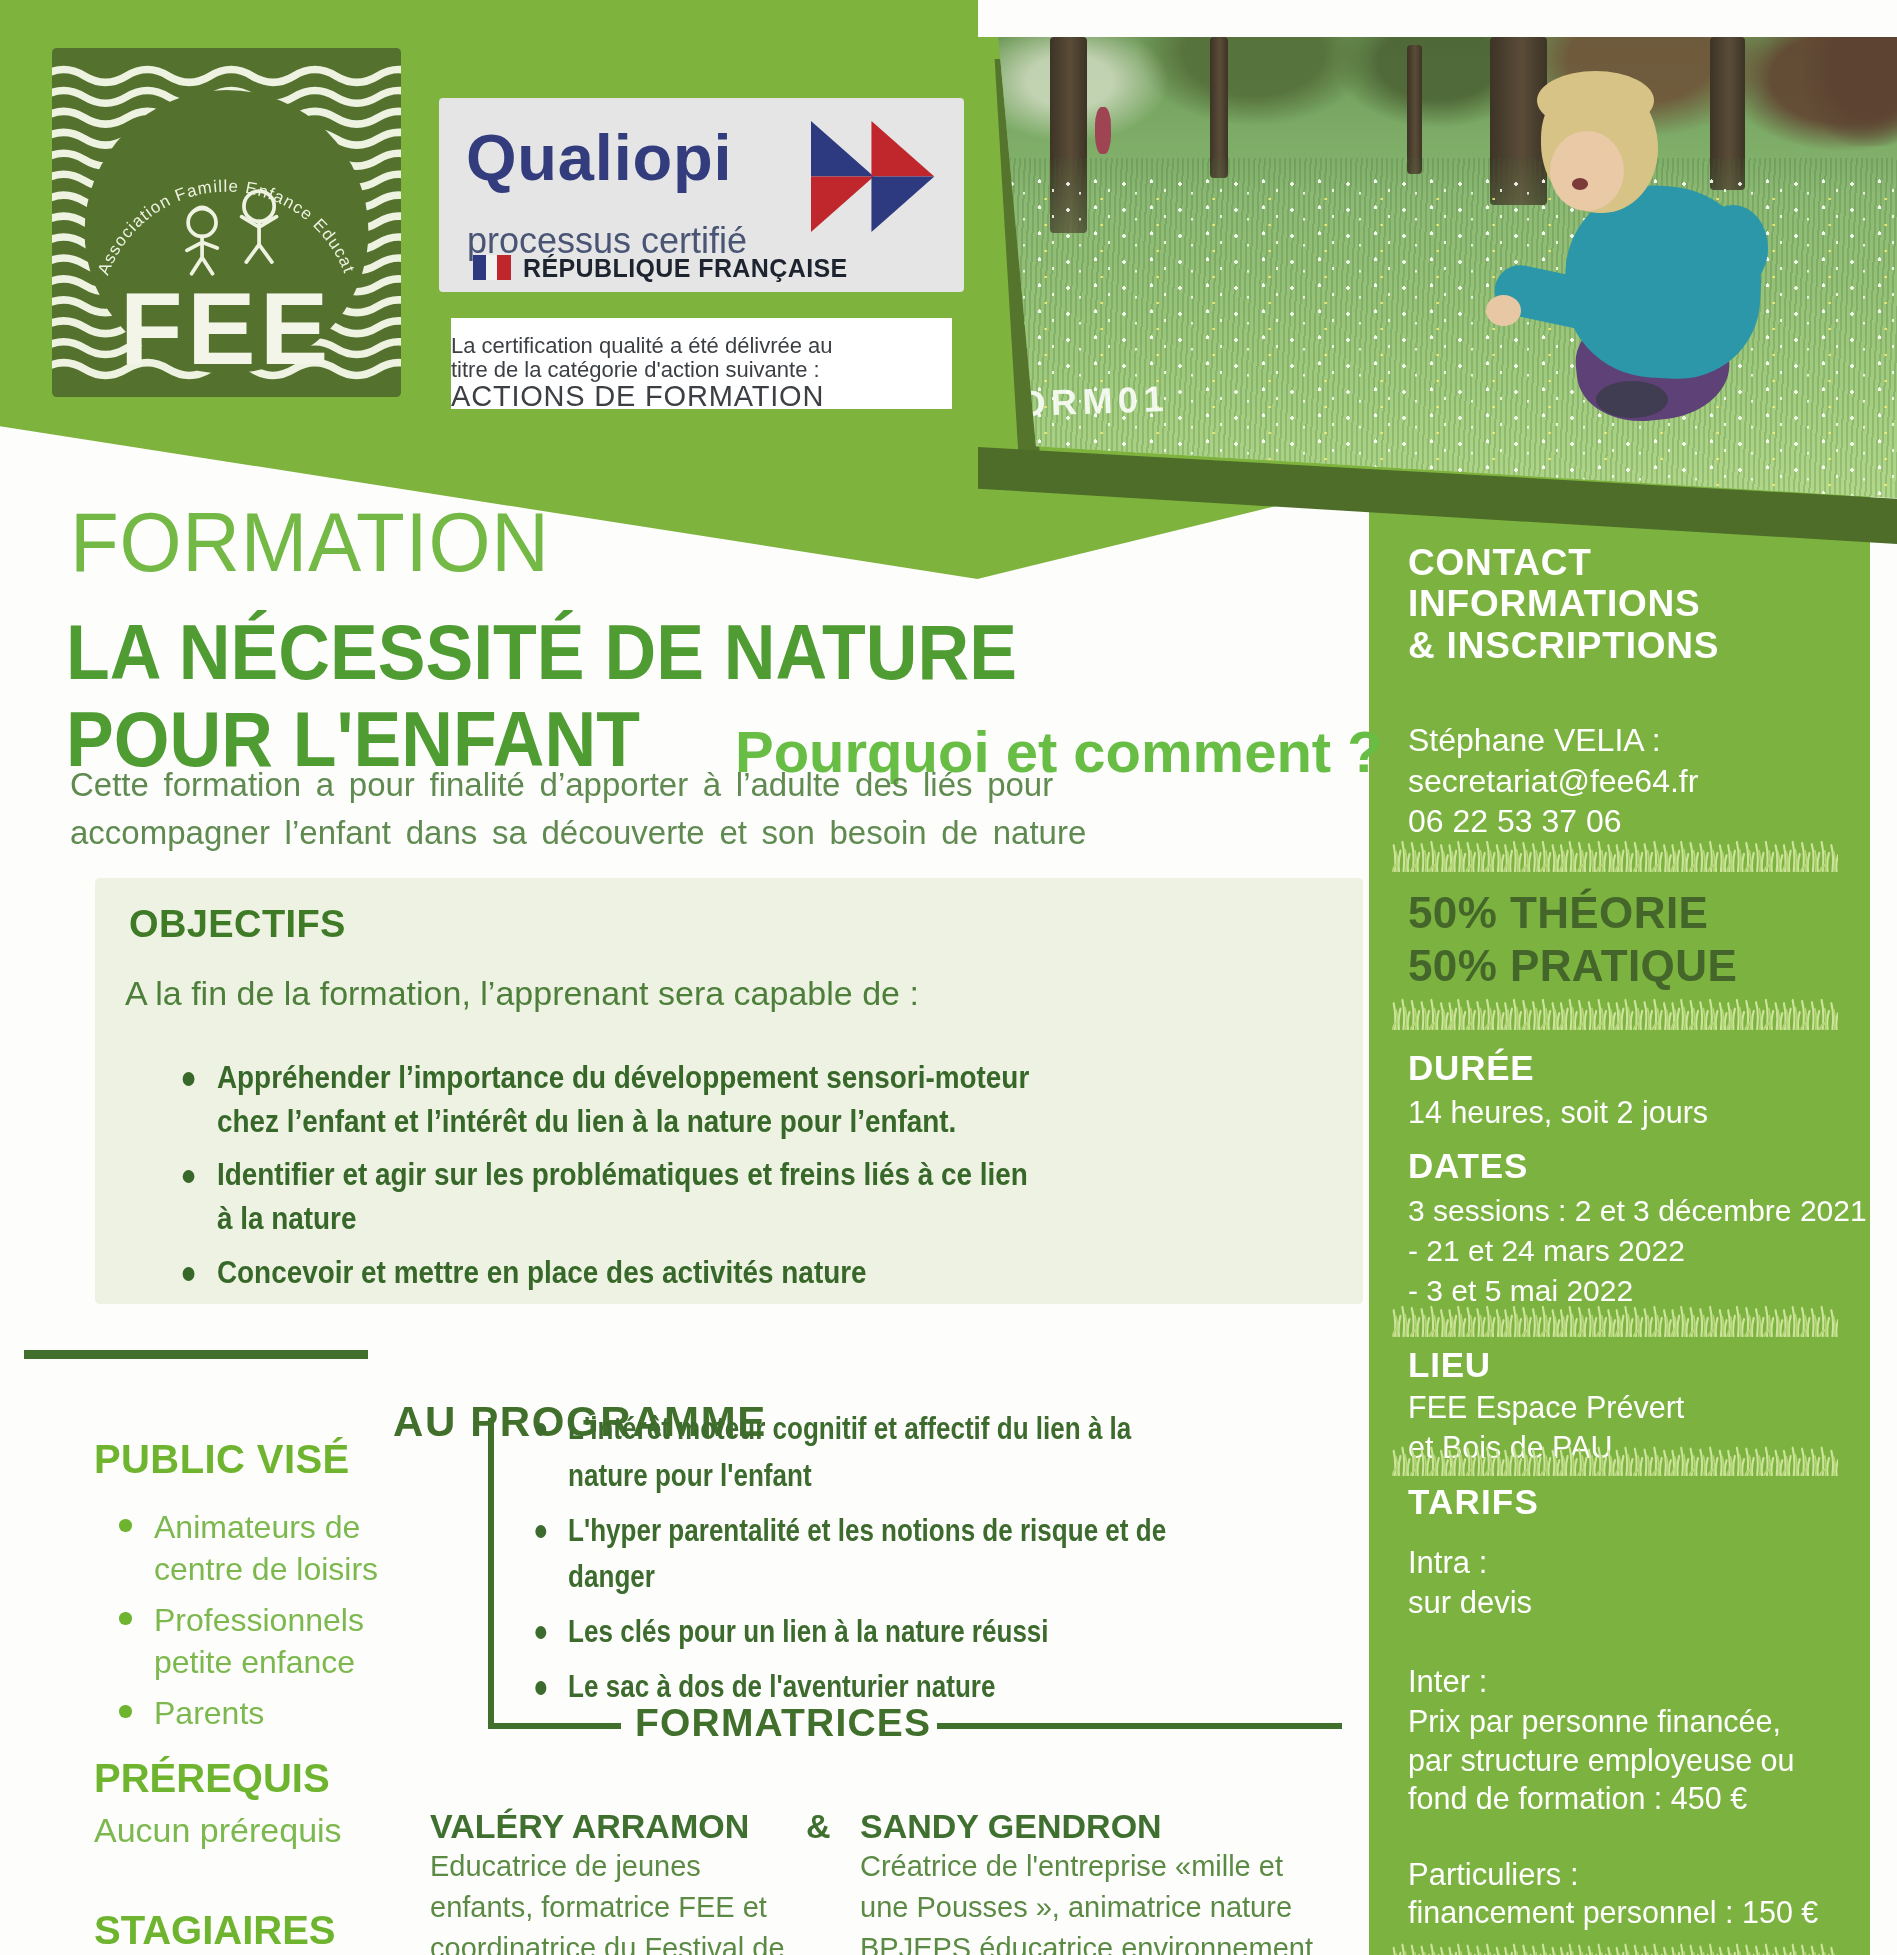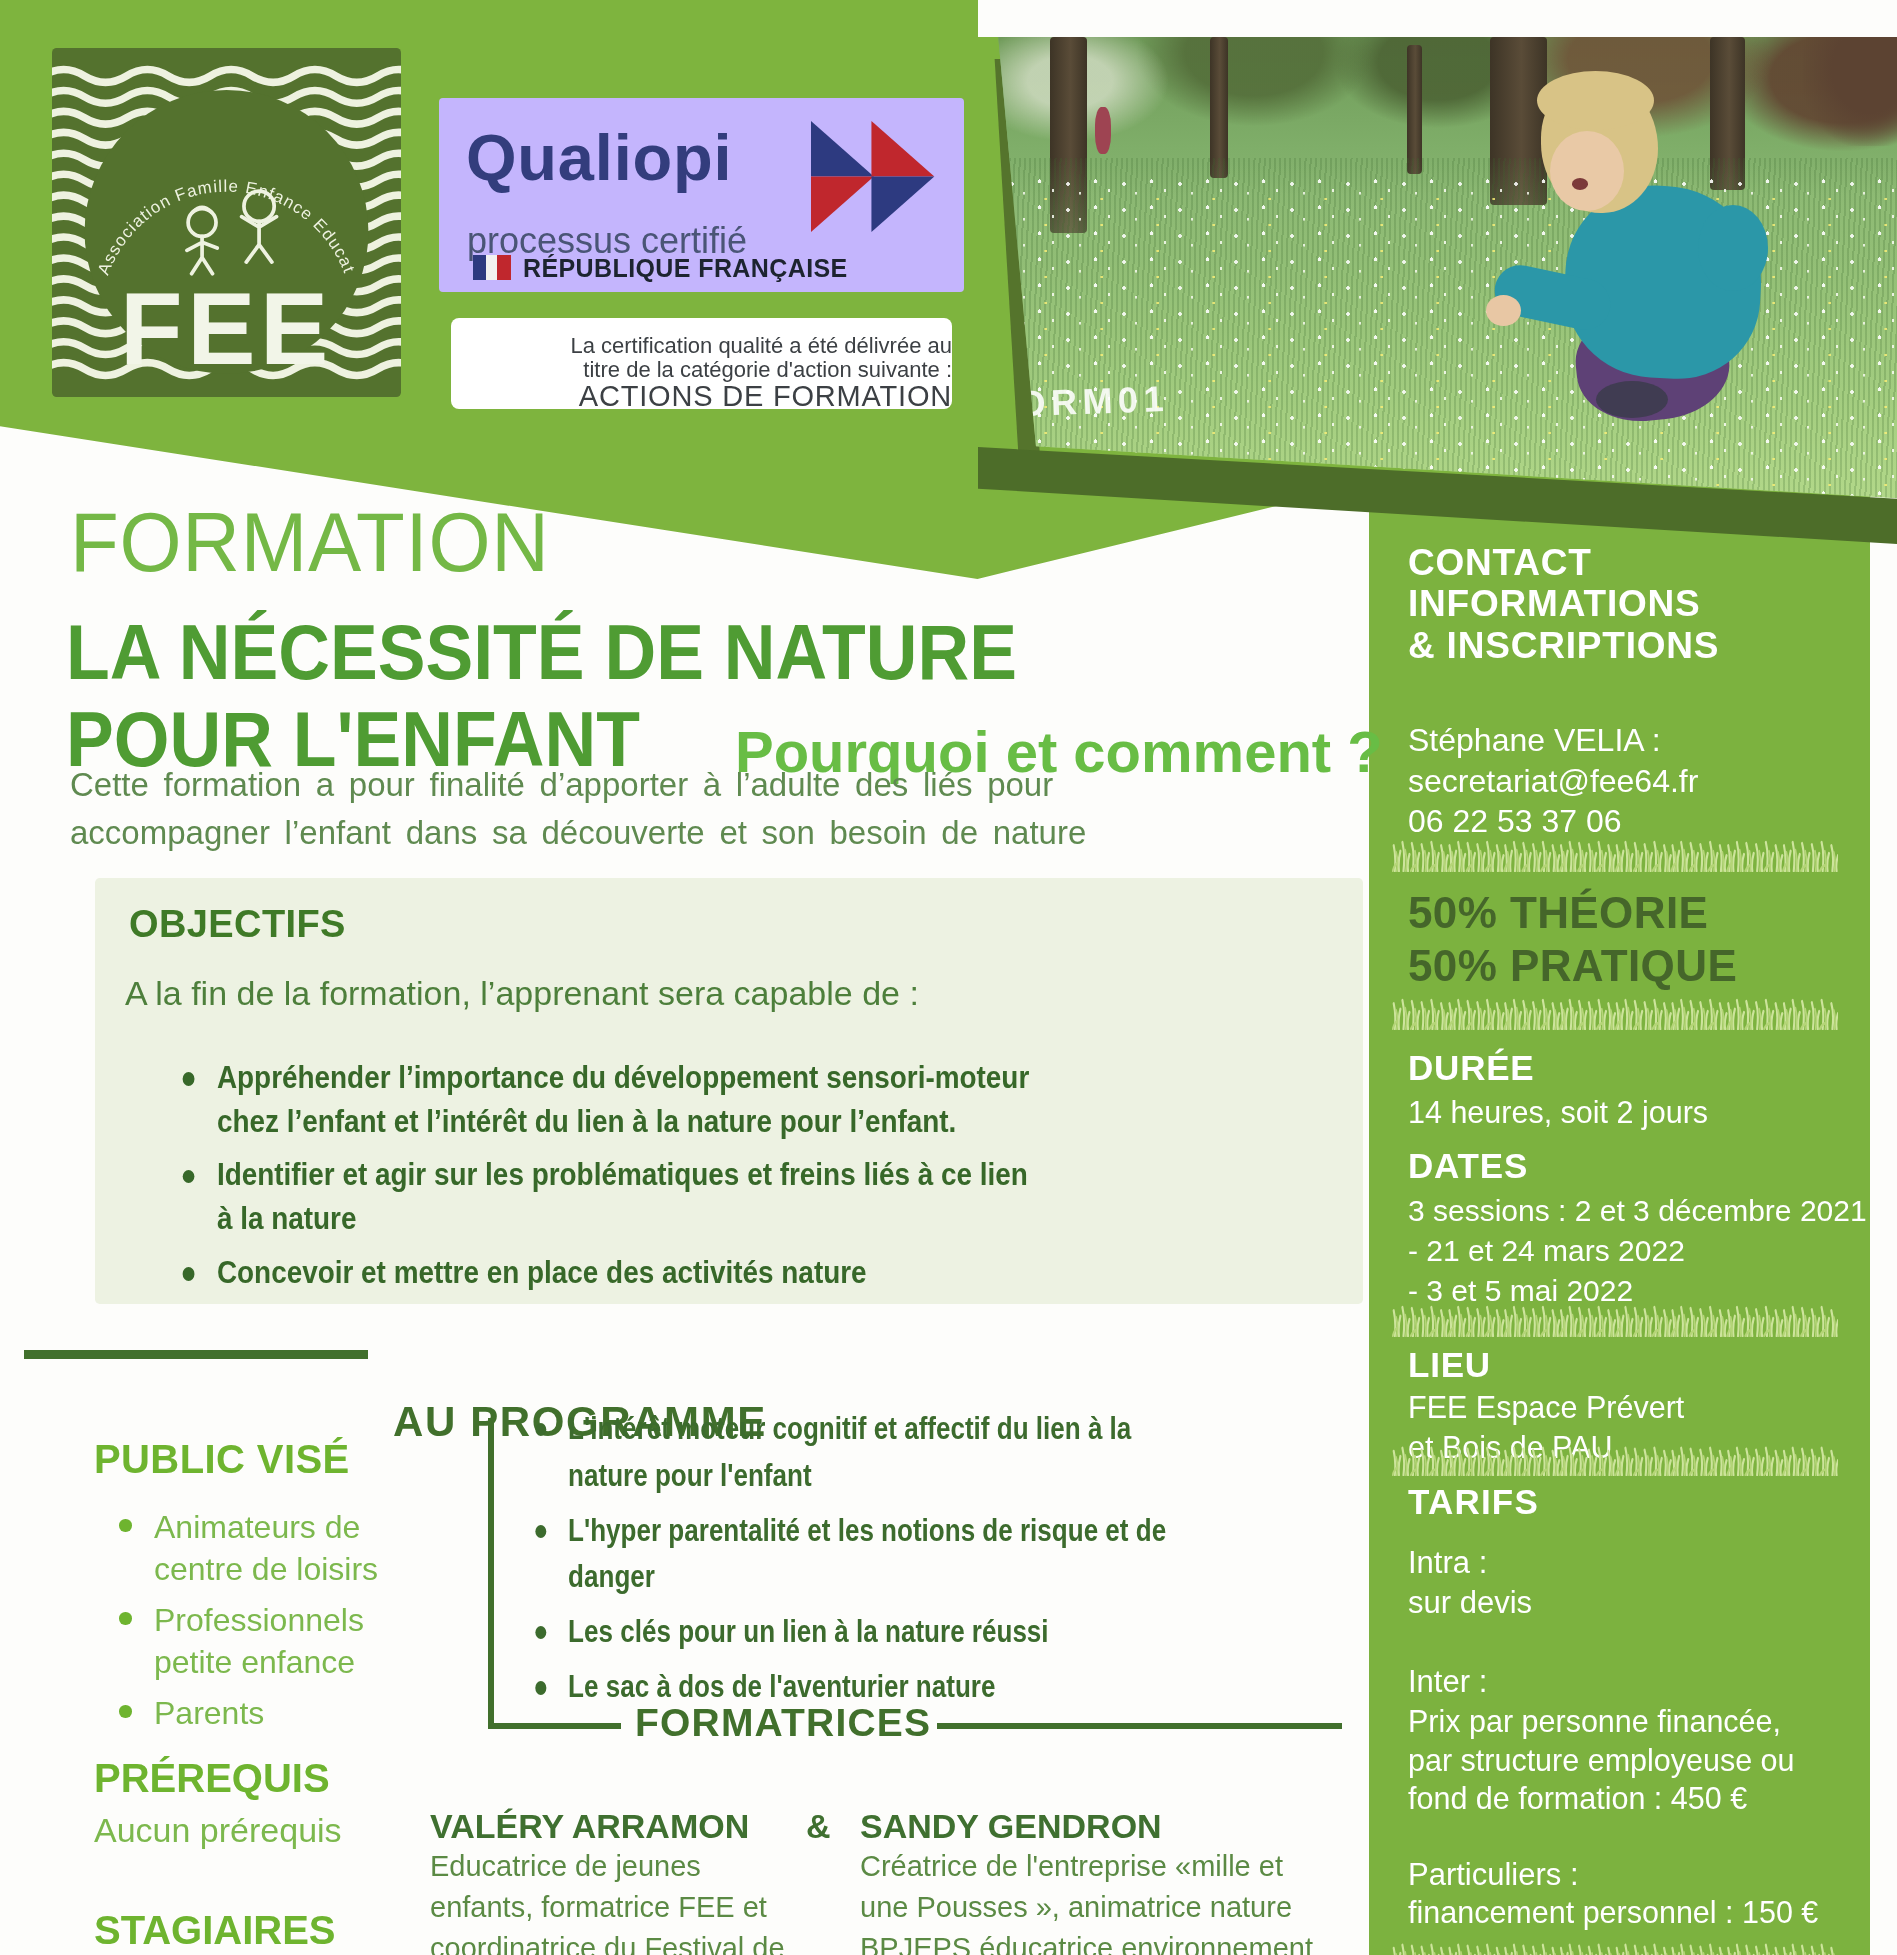--- a/index.html
+++ b/index.html
@@ -36,22 +36,22 @@
     background-image:
       radial-gradient(circle 3.1px at 5.5px 4.3px,rgba(255,255,255,.95) 58%,rgba(255,255,255,0) 66%),
       radial-gradient(circle 2.3px at 19px 13.3px,rgba(250,252,244,.9) 58%,rgba(250,252,244,0) 66%),
       radial-gradient(circle 2.7px at 34px 7px,rgba(255,255,255,.92) 58%,rgba(255,255,255,0) 66%),
       radial-gradient(circle 2px at 46px 16.4px,rgba(248,250,240,.88) 56%,rgba(248,250,240,0) 66%),
       radial-gradient(circle 2.3px at 11.7px 22px,rgba(252,240,120,.85) 52%,rgba(252,240,120,0) 64%);
     background-size:56px 26px;}
   .form-code{position:absolute;left:11.7px;top:344px;color:rgba(255,255,255,.88);font-size:36px;font-weight:bold;
              letter-spacing:5.5px;transform:rotate(-2deg);}
   
-  .qbox{left:439px;top:98px;width:525px;height:194px;background:#c4b5fd;border-radius:3.9px;}
-  .certbox{left:451px;top:318px;width:501px;height:91px;background:#fff;border-radius:8px;text-align:right;}
+  .qbox{left:439px;top:98px;width:525px;height:194px;background:#e5e5e5;border-radius:3.9px;}
+  .certbox{left:451px;top:318px;width:501px;height:91px;background:#fff;border-radius:0;text-align:left;}
   .flag{position:absolute;left:34px;top:157px;width:38px;height:25px;
         background:linear-gradient(90deg,#2d3a80 0 34%,#f2f2f0 34% 64%,#c0272d 64% 100%);}
   
   .grass{position:absolute;}
   .rule{position:absolute;background:#41702c;}
   
   ul.fl{list-style:none;margin:0;padding:0;position:absolute;}
   ul.fl li{position:relative;white-space:pre-line;}
   ul.fl li::before{content:"";position:absolute;border-radius:50%;}
   ul.obj li{padding-left:41px;font-size:31px;font-weight:bold;color:#376829;line-height:1.42;margin-bottom:9.4px;transform:scaleX(.9);transform-origin:0 0;}

